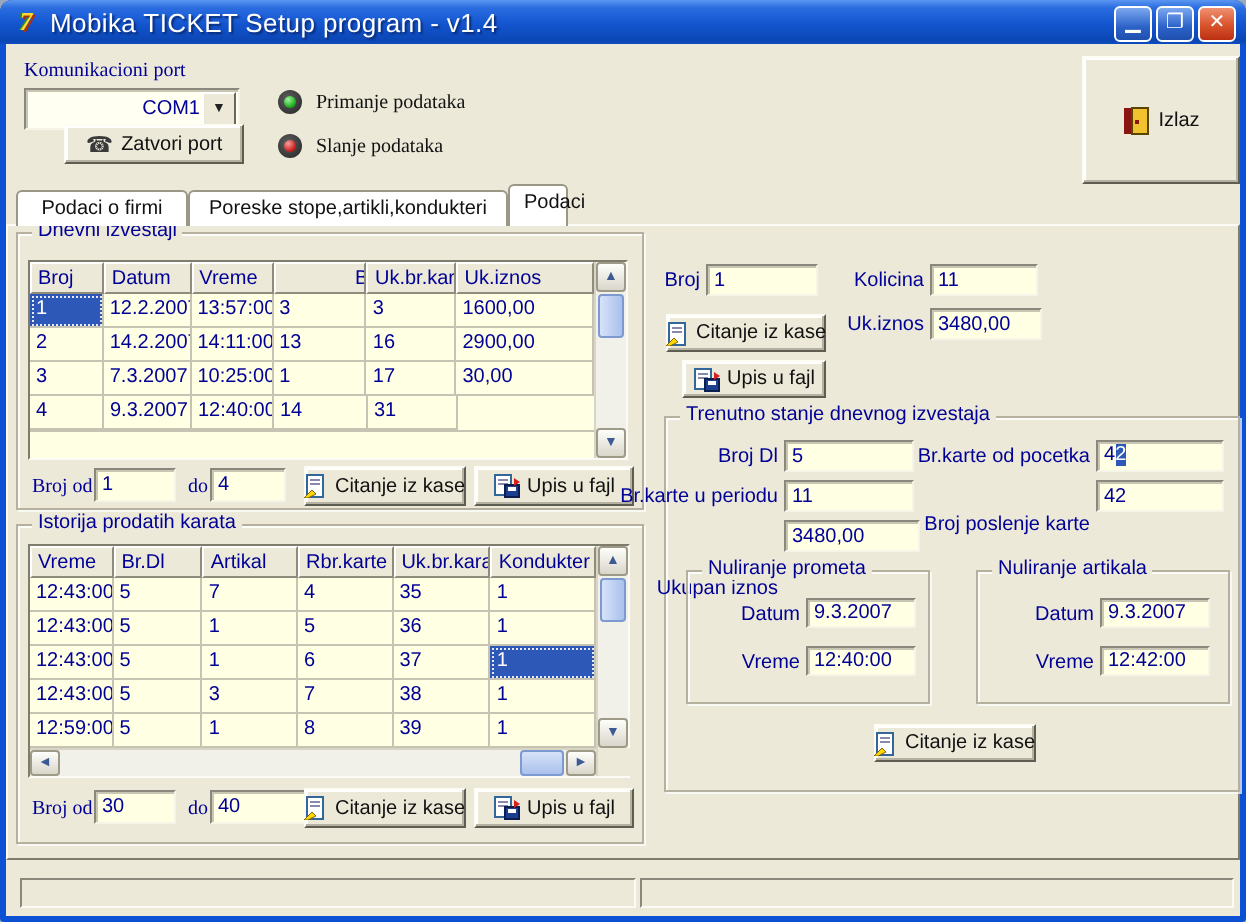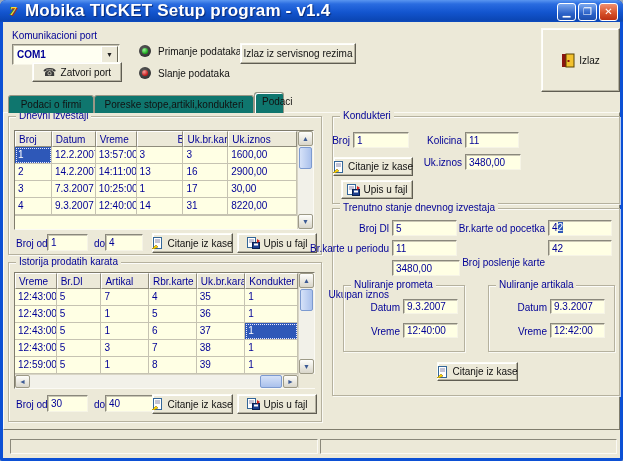--- a/index.html
+++ b/index.html
@@ -5,57 +5,57 @@
   * { margin:0; padding:0; box-sizing:border-box; }
   html,body { background:#9aa8bb; font-family:"Liberation Sans",sans-serif; }
   .window { position:relative; width:623px; height:461px; background:#0C50D4;
             border-radius:6px 6px 2px 2px; overflow:hidden;
             font-size:10px; color:#000; }
   .titlebar { position:absolute; left:0; top:0; right:0; height:22px;
               background:linear-gradient(180deg,#5a96f0 0%,#2a6ce0 18%,#1355cf 55%,#0b46b4 92%,#0d4cc0 100%);
               border-radius:6px 6px 0 0; display:flex; align-items:center; }
   .appicon { width:16px; height:16px; margin:0 4px 0 5px; font:700 italic 13px "Liberation Serif",serif;
              color:#ffd92e; text-shadow:1px 1px 0 #b33000, -1px 0 0 #2c8c2c; text-align:center; line-height:15px;}
-  .title { color:#fff; font-size:17px; font-weight:bold; text-shadow:1px 1px 1px #0a2a74; letter-spacing:.2px;}
+  .title { color:#fff; font-size:13px; font-weight:normal; text-shadow:1px 1px 1px #0a2a74; letter-spacing:.2px;}
   .winbtns { position:absolute; right:5px; top:3px; display:flex; gap:2px; }
   .wbtn { width:19px; height:18px; border:1px solid #fff; border-radius:3px; color:#fff;
           font-size:10px; line-height:16px; text-align:center;
           background:linear-gradient(180deg,#7ca8ef,#2b62c8 60%,#1e4fae); }
   .wbtn.close { background:linear-gradient(180deg,#f09070,#d8532c 55%,#bc3012); }
   .client { position:absolute; left:3px; top:22px; width:617px; height:436px; background:#ECE9D8; }
 
-  .lbl { position:absolute; color:#000096; white-space:nowrap; }
+  .lbl { position:absolute; color:#000096; white-space:nowrap;font-family:Liberation Serif, serif; }
   .rlbl { position:absolute; color:#000096; white-space:nowrap; text-align:right; }
 
   .field { position:absolute; background:#FFFFE4; color:#000096;
            border:1px solid; border-color:#8a887c #f6f4e6 #f6f4e6 #8a887c;
            box-shadow:inset 1px 1px 0 #c9c6b4; padding:1px 3px; line-height:12px; overflow:hidden;}
   input.field { font:10px "Liberation Sans",sans-serif; }
   .selchar { background:#2E58B8; color:#fff; }
 
   .btn { position:absolute; background:#ECE9D8; border:1px solid;
          border-color:#fdfdf6 #5f5d52 #5f5d52 #fdfdf6; box-shadow:inset -1px -1px 0 #b5b2a1, inset 1px 1px 0 #fff;
          display:flex; align-items:center; justify-content:center; gap:4px; cursor:default;
          font-size:10px; color:#111; white-space:nowrap; }
 
   .combo { position:absolute; background:#FFFFF2; border:1px solid; border-color:#8a887c #f6f4e6 #f6f4e6 #8a887c;
            box-shadow:inset 1px 1px 0 #c9c6b4; display:flex; align-items:center; }
-  .combo .val { flex:1; padding-left:4px; font-weight:bold; color:#000096; }
+  .combo .val { flex:1; padding-left:4px; font-weight:normal; color:#000096;text-align:right; }
   .combo .drop { width:17px; height:17px; margin:1px; background:#ECE9D8; border:1px solid;
                  border-color:#fff #6a6858 #6a6858 #fff; font-size:7px; text-align:center; line-height:15px; color:#222;}
 
   .led { position:absolute; width:12px; height:12px; border-radius:50%;
          background:radial-gradient(circle at 42% 38%, #555 0 18%, #3a3a3a 60%, #222 100%); }
   .led i { position:absolute; left:3px; top:3px; width:6px; height:6px; border-radius:50%; display:block;}
   .led.green i { background:radial-gradient(circle at 35% 30%,#9cf49c,#17a817 70%); }
   .led.red i { background:radial-gradient(circle at 35% 30%,#f4a09c,#c81818 70%); }
 
   .tabpage { position:absolute; left:0; top:90px; width:617px; height:318px; background:#ECE9D8;
              border:1px solid; border-color:#fbfaf4 #7f7c6c #7f7c6c #fbfaf4; }
-  .tab { position:absolute; height:18px; top:73px; background:#0f766e;
+  .tab { position:absolute; height:18px; top:73px; background:#ffffff;
          border:1px solid #9a9786; border-bottom:none; border-radius:3px 3px 0 0;
          text-align:center; line-height:17px; padding:0 7px; color:#111; z-index:1;}
   .tab.active { top:70px; height:21px; z-index:3; box-shadow:inset 1px 1px 0 #fff; }
 
   .group { position:absolute; border:1px solid #b5b19e; box-shadow:inset 1px 1px 0 rgba(255,255,255,.85), 1px 1px 0 rgba(255,255,255,.7); }
   .group > .gtitle { position:absolute; top:-7px; left:7px; background:#ECE9D8; padding:0 3px; color:#000096; white-space:nowrap;}
 
   .tablebox { position:absolute; border:1px solid; border-color:#7f7c6c #fbfaf4 #fbfaf4 #7f7c6c; background:#FFFFE4; display:flex;}
   .tcol { flex:1; display:flex; flex-direction:column; overflow:hidden; }
   .tgrid { flex:1; display:flex; flex-direction:column; overflow:hidden;}
@@ -112,23 +112,20 @@
 
     <div class="led green" style="left:136px;top:23px;">
         <i></i>
       </div>
     <div class="lbl" style="left:155px;top:24px;color:#111;">Primanje podataka</div>
     <div class="led red" style="left:136px;top:45px;">
         <i></i>
       </div>
     <div class="lbl" style="left:155px;top:46px;color:#111;">Slanje podataka</div>
 
-    <div class="btn" style="left:237px;top:21px;width:116px;height:21px;">
-      <span>Izlaz iz servisnog rezima</span>
-    </div>
 
     <div class="btn" style="left:538px;top:6px;width:79px;height:64px;">
       <span class="icon">
         <svg width="14" height="15" viewBox="0 0 14 15">
           <rect x="1" y="1" width="5" height="13" fill="#8a1410"></rect>
           <rect x="5" y="1" width="8" height="13" fill="#f2c12e" stroke="#5a4500" stroke-width="1"></rect>
           <rect x="6.5" y="7" width="2" height="2" fill="#8a1410"></rect>
         </svg>
       </span>
       <span>Izlaz</span>
@@ -175,21 +172,20 @@
             <div class="tcell td" style="width: 47px;">1</div>
             <div class="tcell td" style="width: 45px;">17</div>
             <div class="tcell td" style="width: 69px;">30,00</div>
           </div>
           <div class="trow">
             <div class="tcell td" style="width: 37px;">4</div>
             <div class="tcell td" style="width: 44px;">9.3.2007</div>
             <div class="tcell td" style="width: 41px;">12:40:00</div>
             <div class="tcell td" style="width: 47px;">14</div>
             <div class="tcell td" style="width: 45px;">31</div>
-            <div class="tcell td" style="width: 69px;">8220,00</div>
           </div>
           <div class="trow filler"></div>
         </div>
       <div class="vscroll">
         <div class="sbtn">▲</div>
         <div class="sthumb"></div>
         <div class="strack"></div>
         <div class="sbtn">▼</div>
       </div>
     </div>
@@ -314,23 +310,20 @@
             <line x1="2" y1="3" x2="7" y2="3" stroke="#88a"></line>
             <line x1="2" y1="5" x2="7" y2="5" stroke="#88a"></line>
             <rect x="5.5" y="5.5" width="7" height="6" fill="#1d3f8f" stroke="#0a1f50"></rect>
             <rect x="7" y="6.5" width="4" height="2" fill="#fff"></rect>
             <polygon points="10,2 13,4 10,6" fill="#d42020"></polygon>
           </svg>
       </span>
       <span>Upis u fajl</span>
     </div>
 
-    <div class="group" style="left:329px;top:94px;width:288px;height:88px;">
-      <span class="gtitle">Kondukteri</span>
-    </div>
     <div class="rlbl" style="left:320px;width:27px;top:113px;">Broj</div>
     <input class="field" style="left: 350px; top: 110px; width: 56px; height: 16px;" value="1">
     <div class="rlbl" style="left:415px;width:44px;top:113px;">Kolicina</div>
     <input class="field" style="left: 462px; top: 110px; width: 54px; height: 16px;" value="11">
     <div class="rlbl" style="left:415px;width:44px;top:135px;">Uk.iznos</div>
     <input class="field" style="left: 462px; top: 132px; width: 56px; height: 16px;" value="3480,00">
     <div class="btn" style="left:330px;top:135px;width:80px;height:19px;">
       <span class="icon">
         <svg width="11" height="12" viewBox="0 0 11 12">
             <rect x="1.5" y="0.5" width="8" height="11" fill="#fff" stroke="#336699"></rect>

